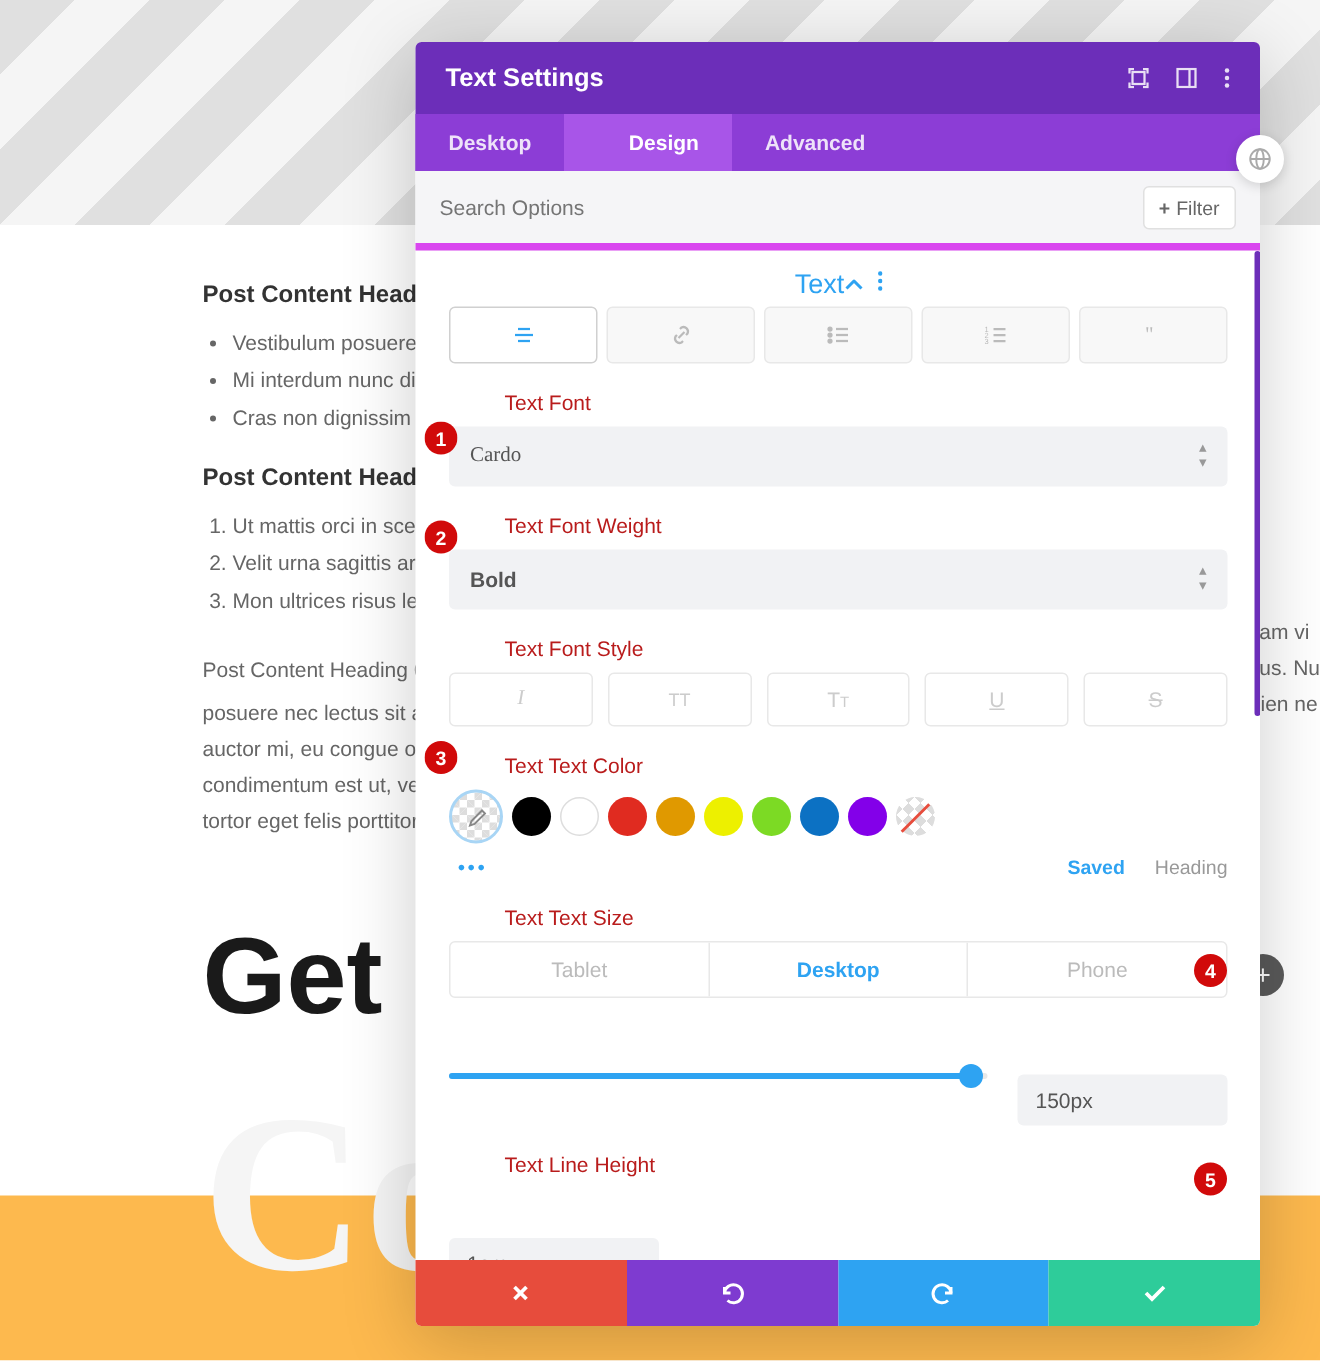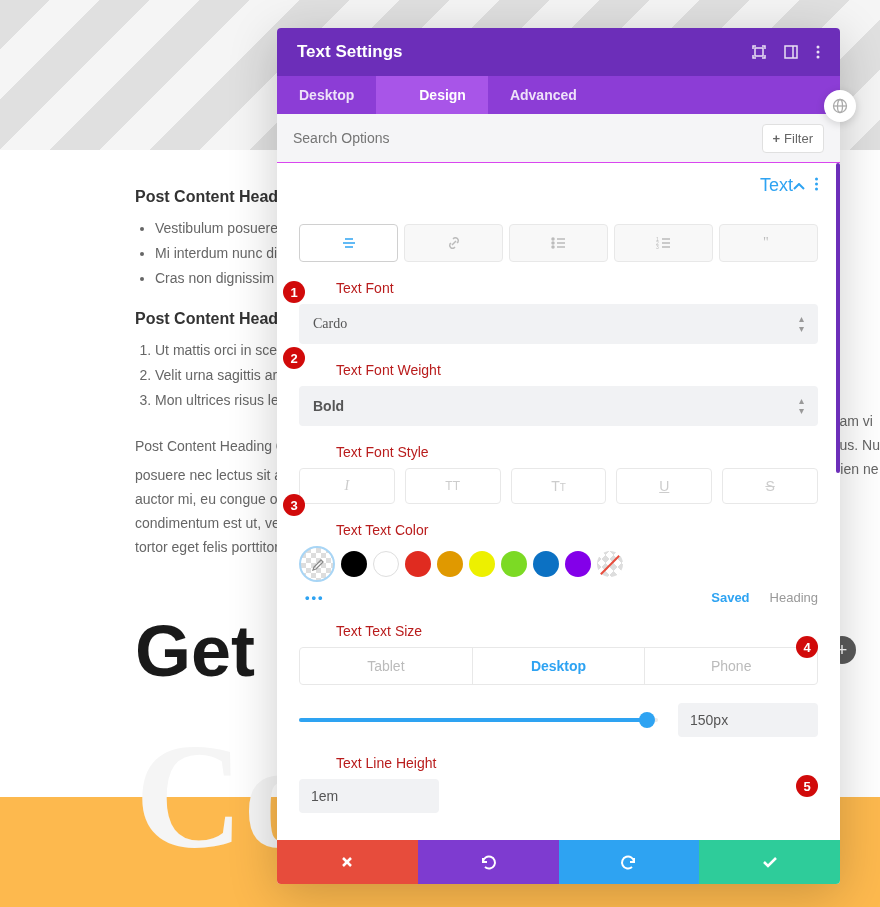--- a/index.html
+++ b/index.html
@@ -23,28 +23,28 @@
 .panel-header { background: #6c2eb9; color: #fff; border-radius: 4px 4px 0 0; }
 .panel-title-row { display: flex; align-items: center; padding: 14px 20px; }
 .panel-title { font-size: 17px; font-weight: 700; flex: 1; }
 .panel-title-icons { display: flex; gap: 18px; }
 .panel-title-icons span { cursor: pointer; opacity: 0.85; display: flex; align-items: center; }
 .panel-tabs { display: flex; background: #8c3dd6; }
 .panel-tab { padding: 11px 22px; font-size: 14px; font-weight: 600; color: rgba(255,255,255,0.85); cursor: pointer; }
 .panel-tab.active { background: #a855e8; color: #fff; padding-left: 43px; }
 .globe-btn { position: absolute; right: -16px; top: 62px; width: 32px; height: 32px; border-radius: 50%; background: #fff; box-shadow: 0 2px 8px rgba(0,0,0,0.15); display: flex; align-items: center; justify-content: center; color: #aaa; }
 
-.panel-toolbar { display: flex; align-items: center; padding: 8px 16px; background: #f5f5f7; border-bottom: 1px solid #d946ef; }
+.panel-toolbar { display: flex; align-items: center; padding: 8px 16px; background: #f5f5f7; border-bottom: 5px solid #d946ef; }
 .search-input { flex: 1; border: none; background: transparent; font-size: 14px; color: #666; outline: none; padding: 8px 0; }
 .filter-btn { display: flex; align-items: center; gap: 4px; background: #fff; border: 1px solid #e0e0e0; border-radius: 4px; padding: 6px 10px; font-size: 13px; color: #666; cursor: pointer; }
 
 .panel-body { flex: 1; overflow-y: auto; padding: 12px 22px 20px; position: relative; }
 .panel-body::after { content: ''; position: absolute; right: 0; top: 0; bottom: 0; width: 4px; background: #6c2eb9; border-radius: 2px; height: 310px; }
 
-.section-header { display: flex; align-items: center; justify-content: flex-end; margin-bottom: 28px; }
+.section-header { display: flex; align-items: center; justify-content: center; margin-bottom: 4px; }
 .section-title { color: #2ea3f2; font-size: 18px; font-weight: 500; }
 .section-actions { display: flex; gap: 10px; align-items: center; color: #2ea3f2; }
 
 .icon-tabs { display: flex; gap: 6px; margin-bottom: 18px; }
 .icon-tab { flex: 1; height: 38px; border: 1px solid #e8e8e8; border-radius: 4px; background: #f8f8f8; display: flex; align-items: center; justify-content: center; color: #bbb; cursor: pointer; }
 .icon-tab.active { border-color: #d0d0d0; color: #2ea3f2; background: #fff; }
 
 .field { margin-bottom: 18px; position: relative; }
 .field-label { font-size: 14px; font-weight: 400; color: #b91c1c; margin-bottom: 8px; display: block; margin-left: 37px; }
 .select-box { width: 100%; background: #f1f2f4; border: none; border-radius: 4px; padding: 10px 14px; display: flex; align-items: center; justify-content: space-between; cursor: pointer; font-size: 14px; color: #555; }
@@ -65,21 +65,21 @@
 
 .device-tabs { display: flex; border: 1px solid #e8e8e8; border-radius: 4px; overflow: hidden; margin-bottom: 18px; }
 .device-tab { flex: 1; padding: 10px; text-align: center; font-size: 14px; color: #bbb; cursor: pointer; }
 .device-tab.active { color: #2ea3f2; font-weight: 600; }
 .device-tab + .device-tab { border-left: 1px solid #e8e8e8; }
 
 .slider-row { display: flex; align-items: center; gap: 20px; }
 .slider-track { flex: 1; height: 4px; background: #e8e8e8; border-radius: 2px; position: relative; cursor: pointer; }
 .slider-fill { height: 100%; background: #2ea3f2; border-radius: 2px; }
 .slider-thumb { position: absolute; width: 16px; height: 16px; background: #2ea3f2; border-radius: 50%; top: 50%; transform: translate(-50%, -50%); }
-.slider-value { width: 140px; background: #f1f2f4; border-radius: 4px; padding: 9px 12px; font-size: 14px; color: #555; }
+.slider-value { width: 140px; background: #f1f2f4; border-radius: 4px; padding: 9px 12px; font-size: 14px; color: #555; margin-top: 33px; }
 
 .panel-footer { display: flex; height: 44px; }
 .footer-btn { flex: 1; display: flex; align-items: center; justify-content: center; color: #fff; cursor: pointer; font-size: 16px; }
 .footer-cancel { background: #e74c3c; border-radius: 0 0 0 4px; }
 .footer-undo { background: #7e3bd0; }
 .footer-redo { background: #2ea3f2; }
 .footer-save { background: #2ecc9a; border-radius: 0 0 4px 0; }
 
 
 .callout { position: absolute; width: 22px; height: 22px; background: #d10a0a; border-radius: 50%; color: #fff; font-size: 13px; font-weight: 700; display: flex; align-items: center; justify-content: center; z-index: 100; }

